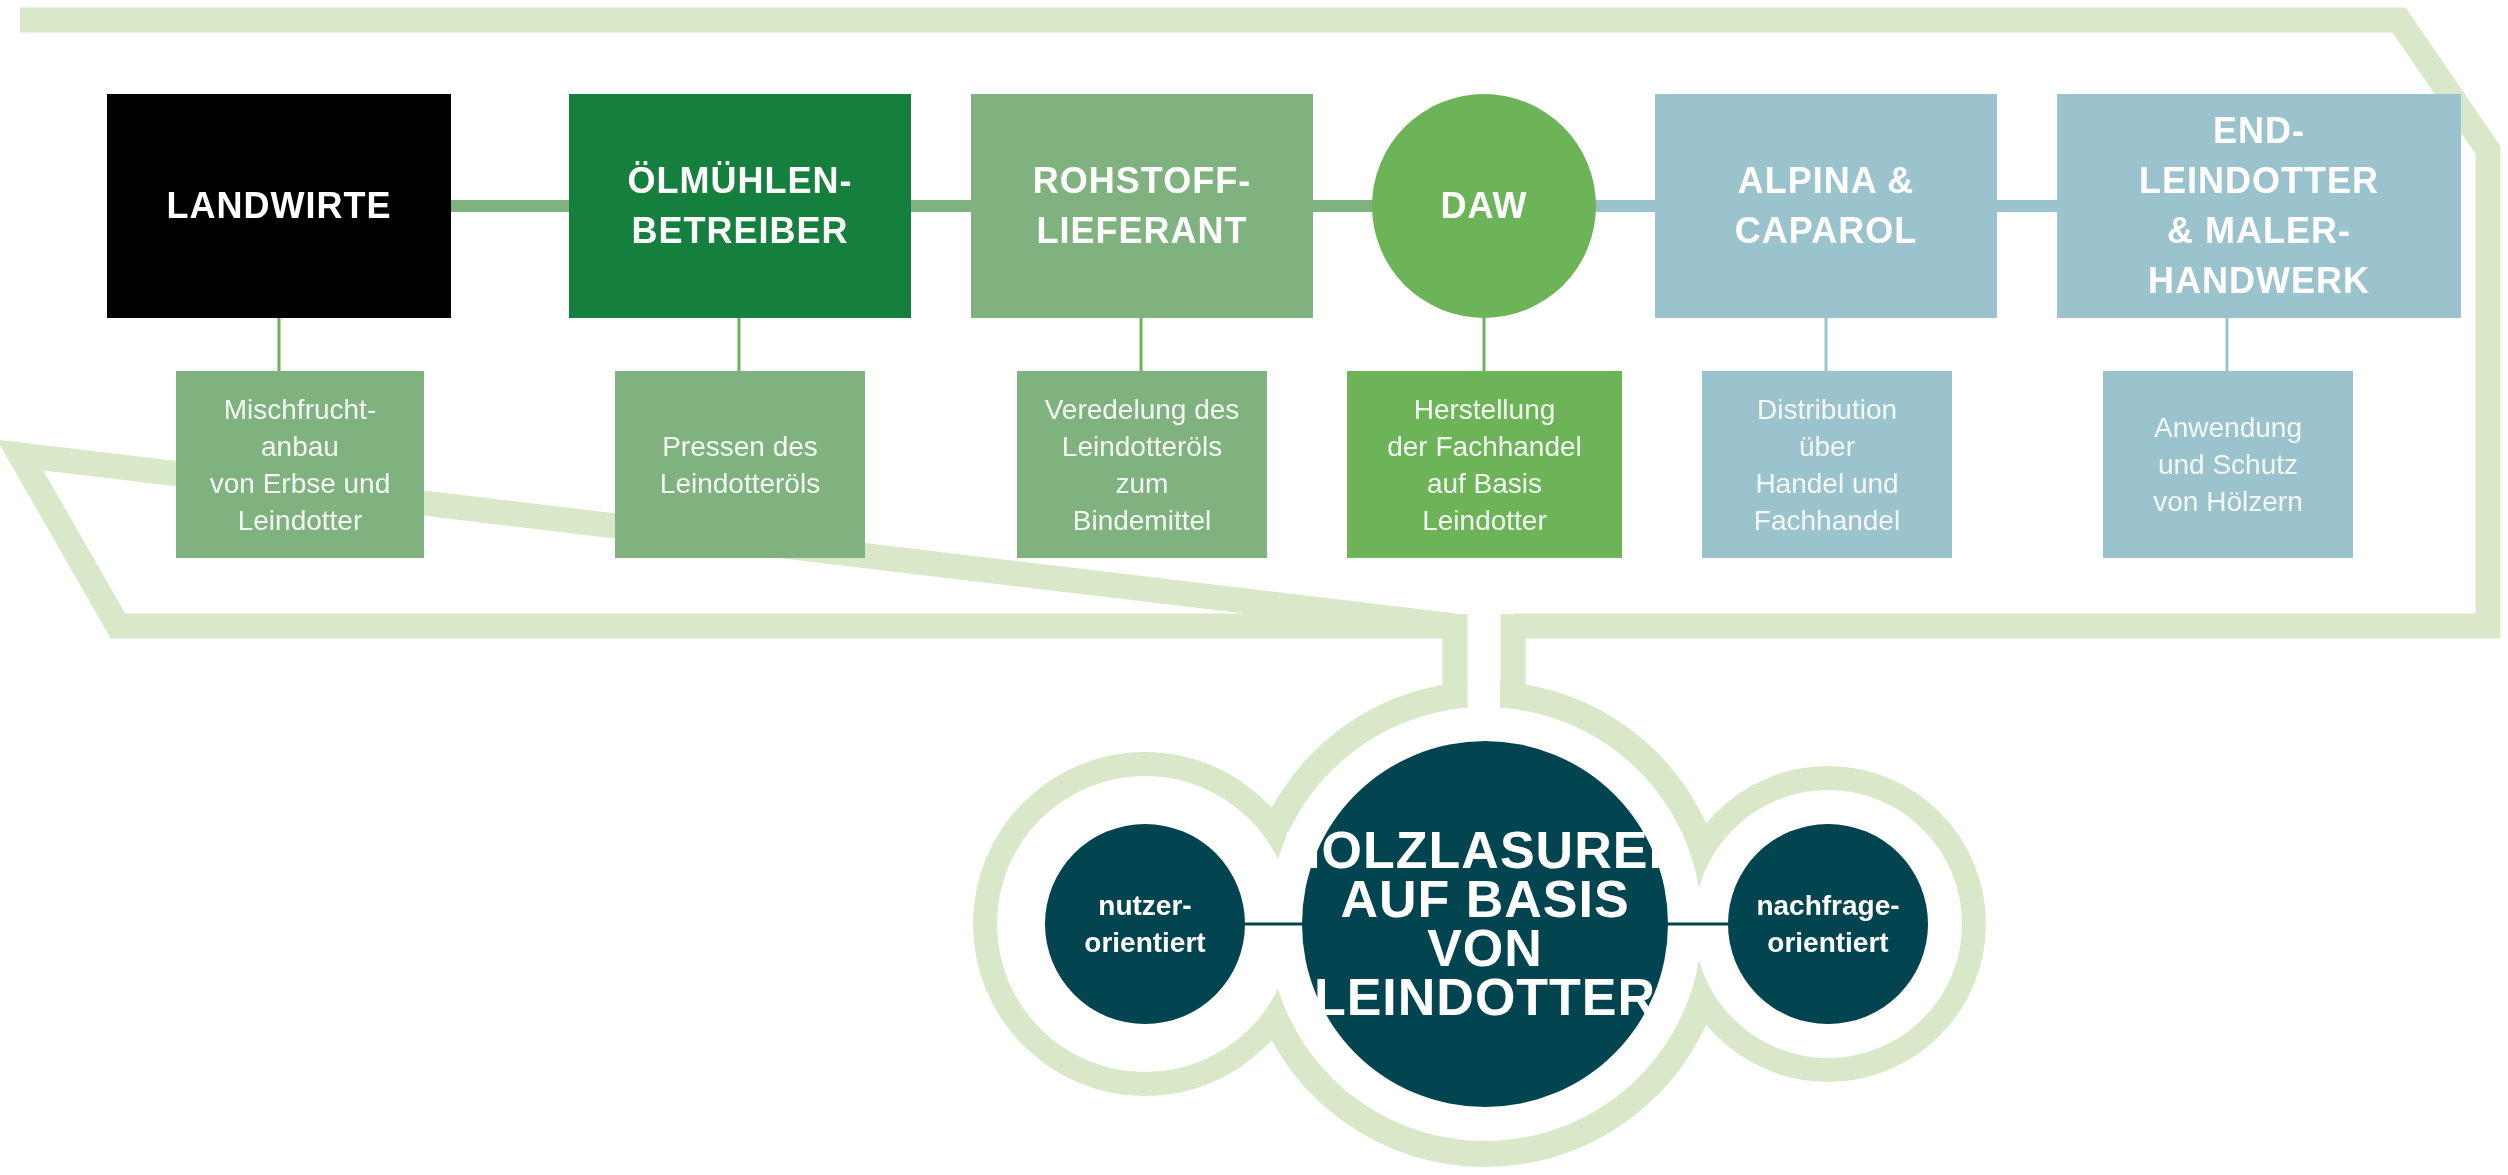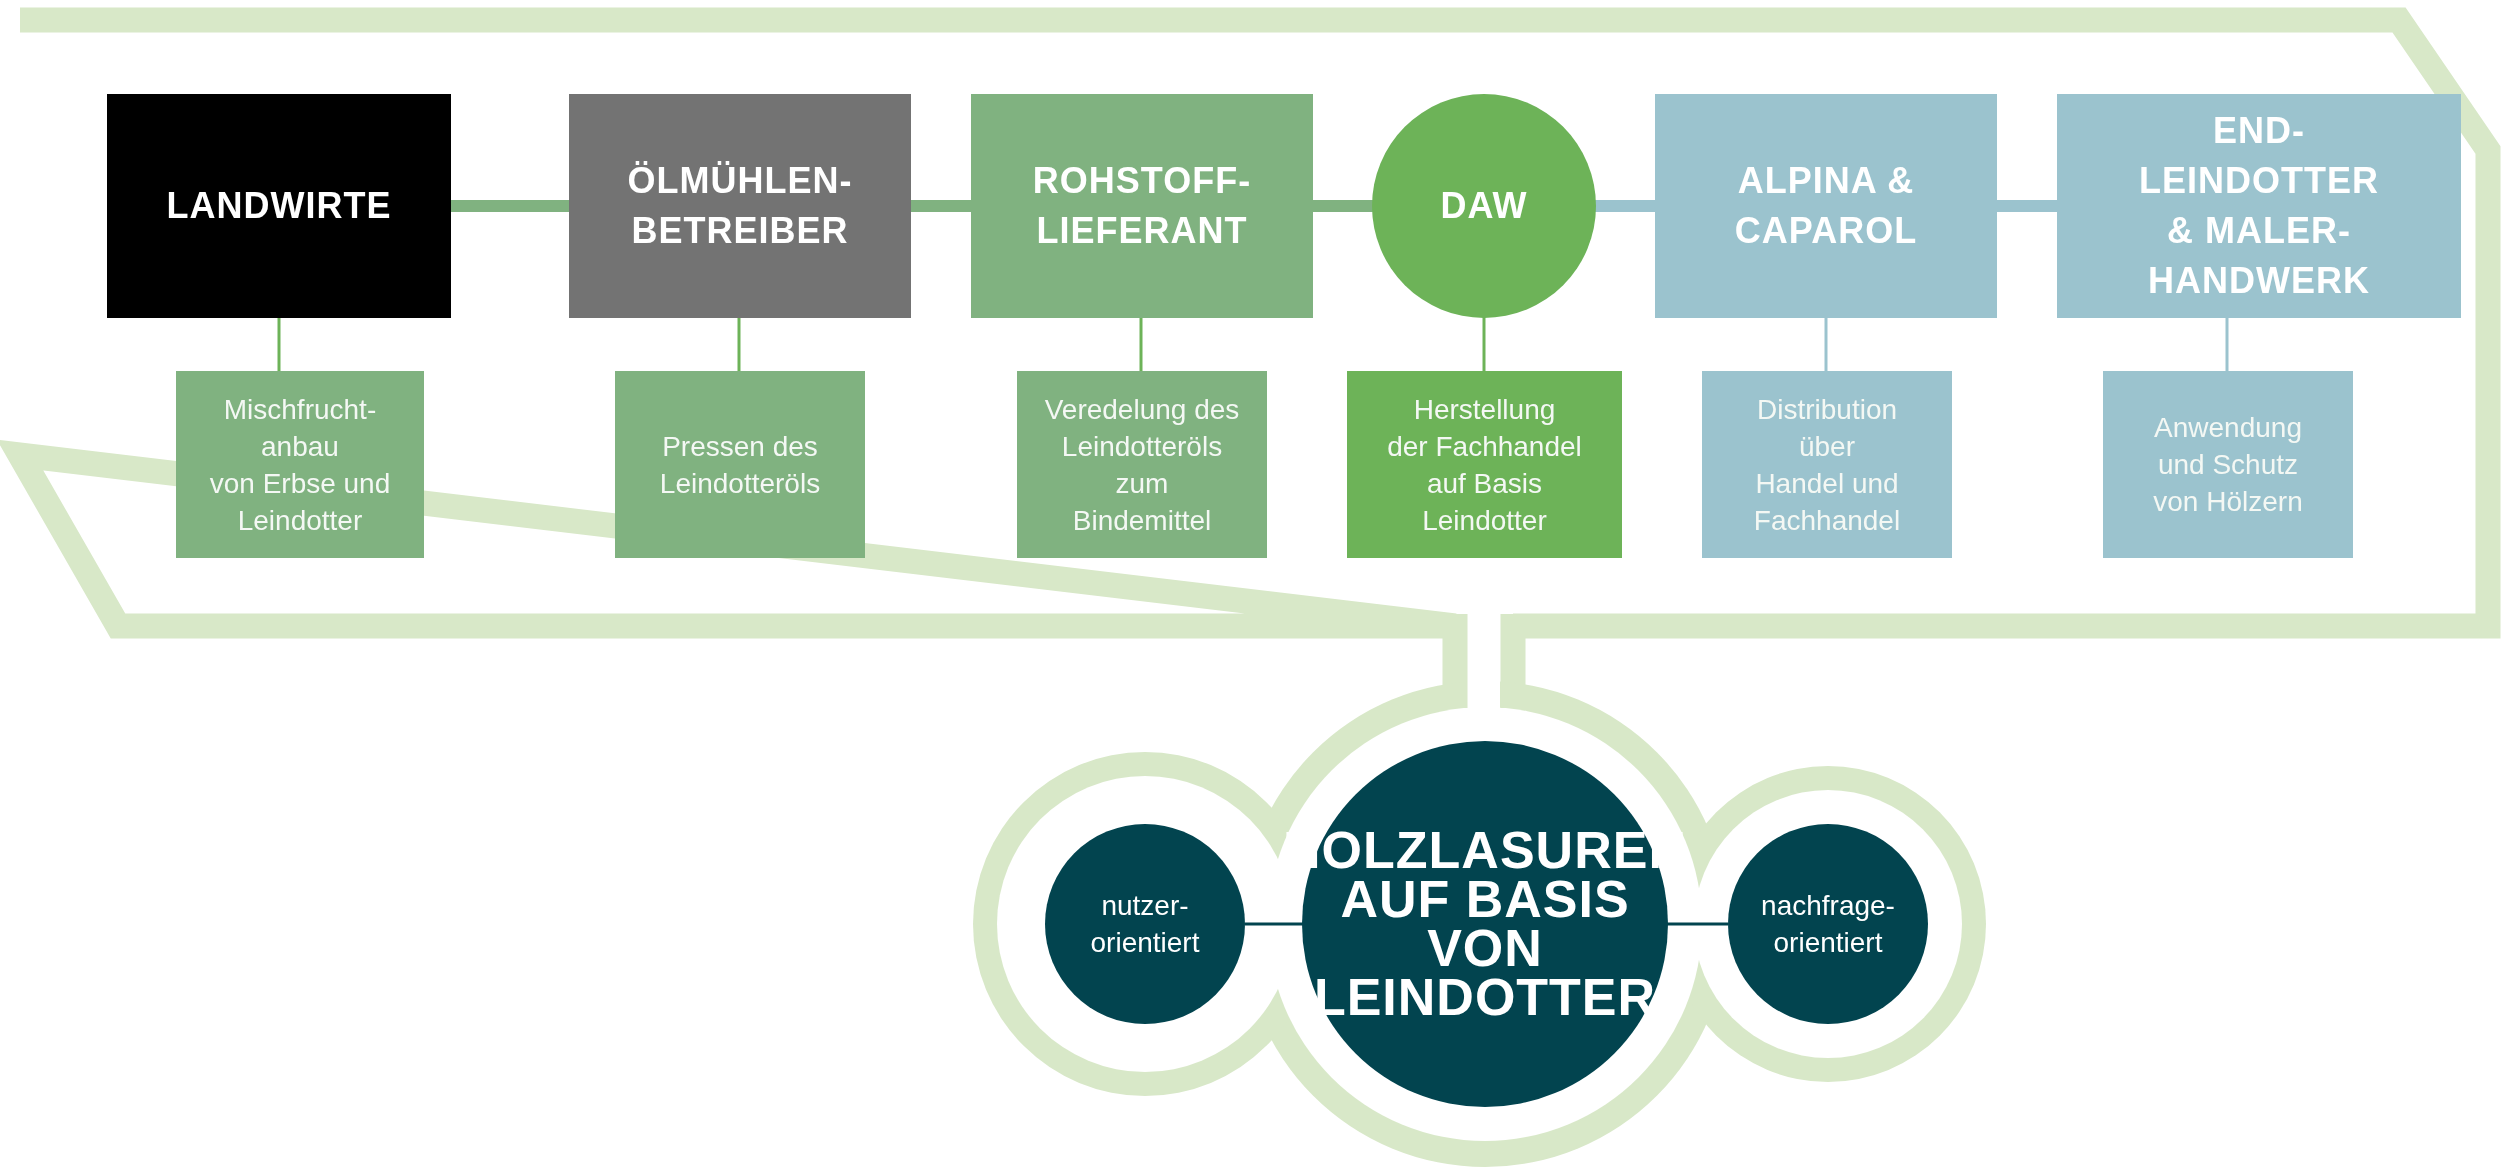--- a/index.html
+++ b/index.html
@@ -1,20 +1,20 @@
 <!DOCTYPE html>
 <html><head>
 <meta charset="utf-8">
 <style>
   html, body { margin: 0; padding: 0; background: #ffffff; }
   body { width: 2508px; height: 1175px; position: relative; overflow: hidden;
          font-family: "Liberation Sans", "DejaVu Sans", sans-serif; }
   svg.frame { position: absolute; left: 0; top: 0; }
   .node { position: absolute; display: flex; align-items: center; justify-content: center;
-          text-align: center; color: #ffffff; box-sizing: border-box; }
+          text-align: center; color: #ffffff; box-sizing: border-box; font-weight: bold; }
   .main-box { font-weight: bold; font-size: 36px; line-height: 50px; letter-spacing: 1px; }
   .sub-box { font-size: 28px; line-height: 37px; font-weight: normal; color: #f4f8f4; }
   .circle { border-radius: 50%; }
   .title-lines span { display: block; }
   .center-circle { font-weight: bold; font-size: 52px; line-height: 49px; letter-spacing: 1px; }
   .small-circle { font-size: 28px; line-height: 37px; }
 </style>
 </head>
 <body>
 
@@ -55,21 +55,21 @@
 
   <line x1="1245" y1="924" x2="1303" y2="924" stroke="#02444f" stroke-width="3"></line>
   <line x1="1667" y1="924" x2="1728" y2="924" stroke="#02444f" stroke-width="3"></line>
 </svg>
 
 <div class="node main-box title-lines" style="left:107px; top:94px; width:344px; height:224px; background:#000000;">
   <div>
       <span>LANDWIRTE</span>
     </div>
 </div>
-<div class="node main-box title-lines" style="left:569px; top:94px; width:342px; height:224px; background:#737373;">
+<div class="node main-box title-lines" style="left:569px; top:94px; width:342px; height:224px; background:#15803d;">
   <div>
     <span>ÖLMÜHLEN-</span>
     <span>BETREIBER</span>
   </div>
 </div>
 <div class="node main-box title-lines" style="left:971px; top:94px; width:342px; height:224px; background:#80b280;">
   <div>
     <span>ROHSTOFF-</span>
     <span>LIEFERANT</span>
   </div>

